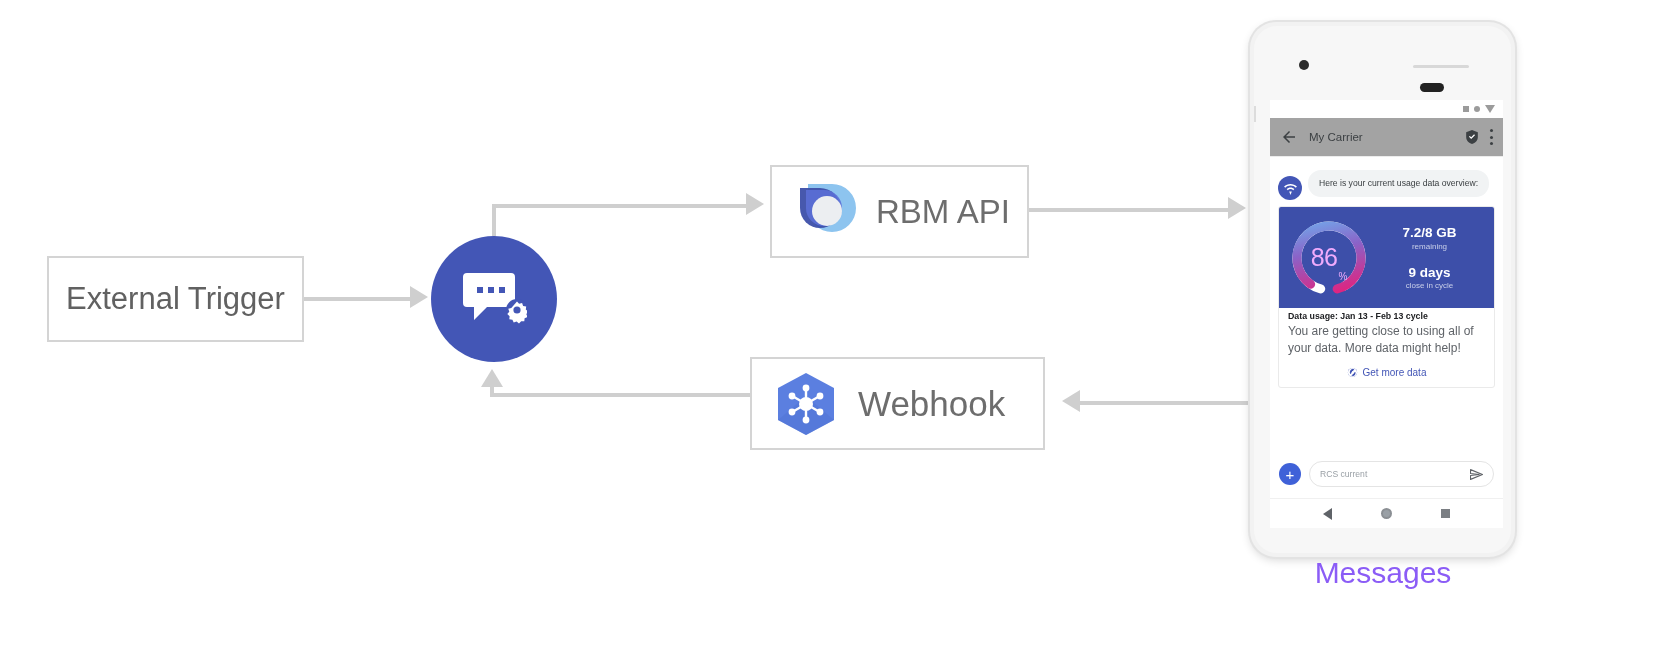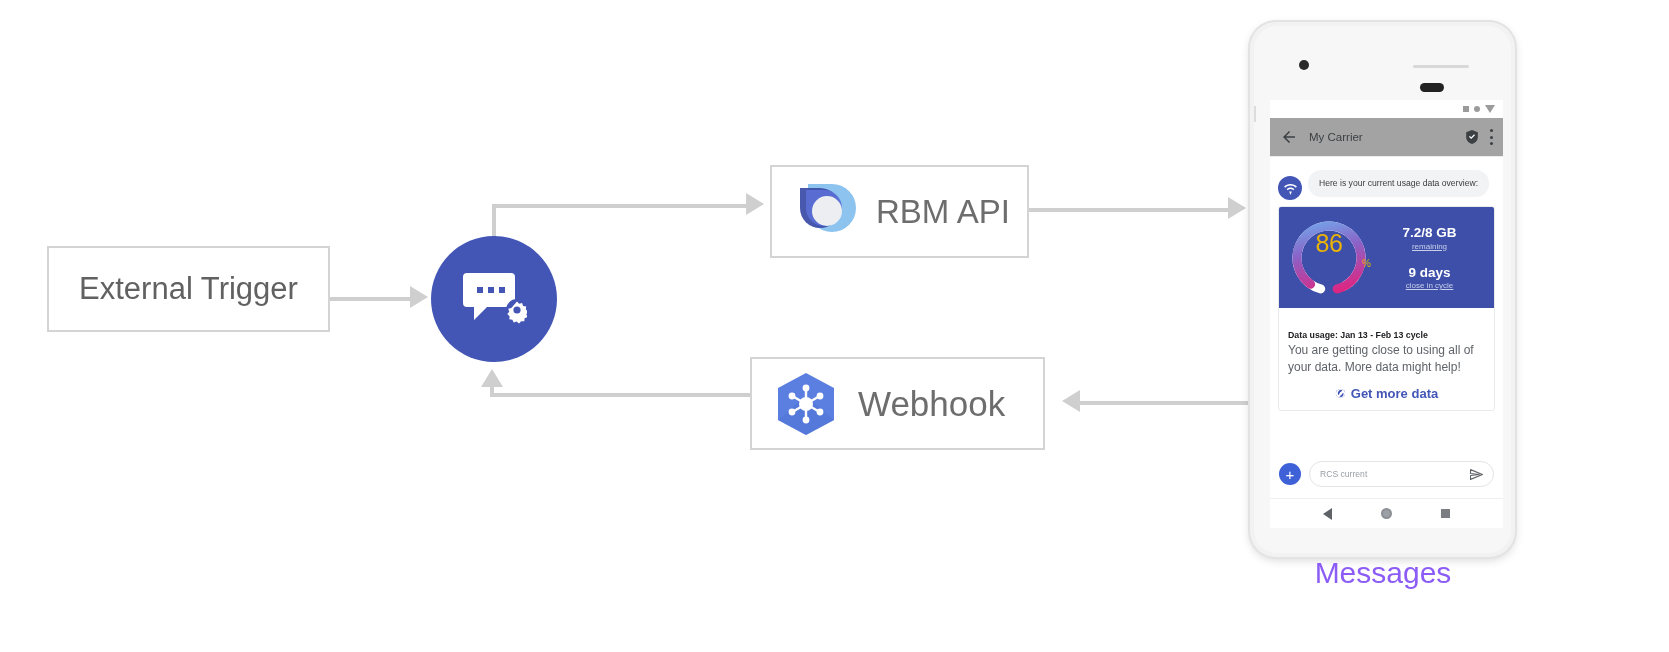--- a/index.html
+++ b/index.html
@@ -15,21 +15,21 @@
   .line-h{position:absolute;background:#cfcfcf;height:4px;}
   .line-v{position:absolute;background:#cfcfcf;width:4px;}
   .arrow-r{position:absolute;width:0;height:0;border-top:11px solid transparent;
            border-bottom:11px solid transparent;border-left:18px solid #cfcfcf;}
   .arrow-l{position:absolute;width:0;height:0;border-top:11px solid transparent;
            border-bottom:11px solid transparent;border-right:18px solid #cfcfcf;}
   .arrow-u{position:absolute;width:0;height:0;border-left:11px solid transparent;
            border-right:11px solid transparent;border-bottom:18px solid #cfcfcf;}
 
   
-  #external-trigger{left:47px;top:246px;width:283px;height:86px;
+  #external-trigger{left:47px;top:256px;width:257px;height:86px;
                     justify-content:center;}
   #external-trigger .node-label{font-size:31px;color:#616161;}
 
   
   #agent-circle{position:absolute;left:431px;top:236px;width:126px;height:126px;
                 border-radius:50%;background:#4356b6;display:flex;
                 align-items:center;justify-content:center;}
   #agent-caption{position:absolute;left:380px;top:415px;width:228px;
                  text-align:center;font-size:29px;color:#6d6d6d;font-weight:300;}
 
@@ -83,36 +83,36 @@
   #bubble{background:#f1f3f4;border-radius:13px;padding:7px 11px;
           font-size:8.6px;line-height:1.45;color:#3c4043;max-width:168px;}
 
   
   #rich-card{margin-top:6px;border:1px solid #eaeaea;border-radius:3px;overflow:hidden;
              background:#fff;}
   #gauge-panel{background:#3d4fa9;height:101px;display:flex;align-items:center;
                padding:0 8px;box-sizing:border-box;}
   #gauge-wrap{position:relative;width:84px;height:84px;flex:none;}
   #gauge-pct{position:absolute;inset:0;display:flex;align-items:center;
-             justify-content:center;color:#eab308;flex-direction:column;}
+             justify-content:center;color:#f0abfc;}
   #gauge-pct .big{font-size:25px;font-weight:300;letter-spacing:-.5px;}
   #gauge-pct .small{font-size:10px;font-weight:300;align-self:flex-end;
                     margin-bottom:18px;margin-left:1px;}
   #gauge-stats{flex:1;color:#fff;text-align:center;padding-left:2px;}
   .stat-main{font-size:13.5px;font-weight:bold;line-height:1.15;}
-  .stat-sub{font-size:8px;color:#c9cfe9;margin-top:1px;text-decoration:underline;}
+  .stat-sub{font-size:8px;color:#c9cfe9;margin-top:1px;}
   .stat-gap{height:14px;}
 
-  #card-body{padding:22px 9px 6px 9px;}
+  #card-body{padding:3px 9px 6px 9px;}
   #card-title{font-size:8.8px;font-weight:bold;color:#202124;}
   #card-desc{font-size:12px;color:#5f6368;line-height:1.45;margin-top:2px;}
   #card-action{display:flex;align-items:center;justify-content:center;gap:5px;
                margin-top:9px;padding-bottom:3px;}
   #globe-icon{width:11px;height:11px;flex:none;}
-  #card-action-label{font-size:13px;color:#4356b6;font-weight:bold;}
+  #card-action-label{font-size:10px;color:#4356b6;font-weight:normal;}
 
   
   #composer{position:absolute;left:0;bottom:34px;width:233px;height:40px;
             display:flex;align-items:center;padding:0 9px;box-sizing:border-box;gap:8px;
             background:#fff;}
   #plus-btn{width:22px;height:22px;border-radius:50%;background:#3f61d8;flex:none;
             display:flex;align-items:center;justify-content:center;color:#fff;
             font-size:15px;line-height:1;font-weight:300;}
   #input-pill{flex:1;height:24px;border:1px solid #e4e4e4;border-radius:13px;
               display:flex;align-items:center;padding:0 10px;}

